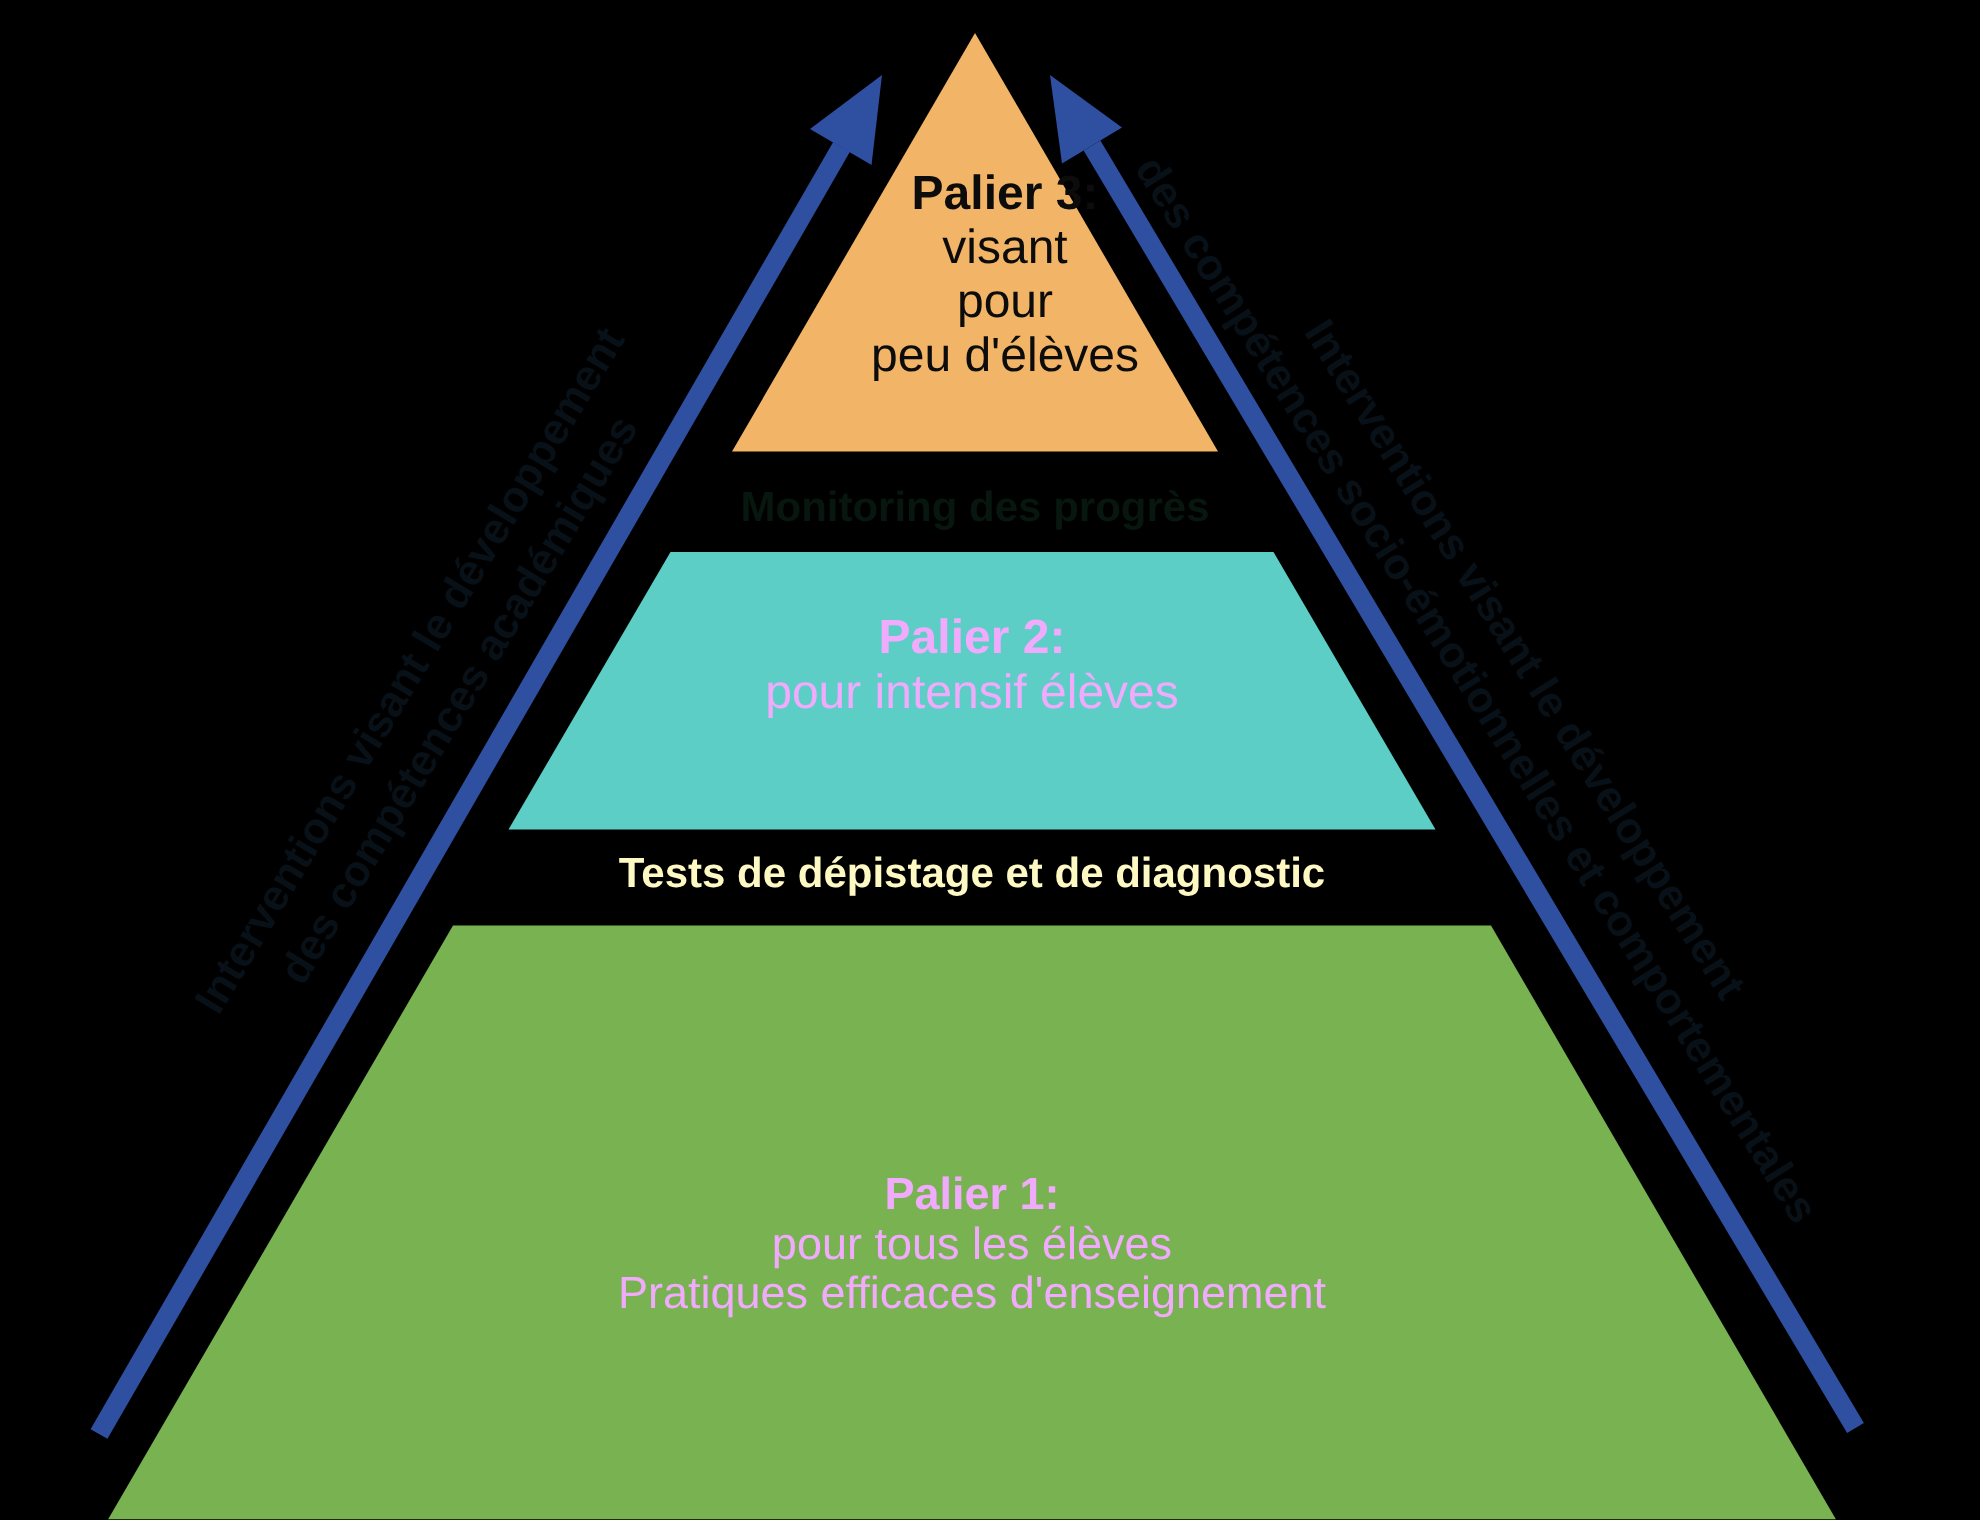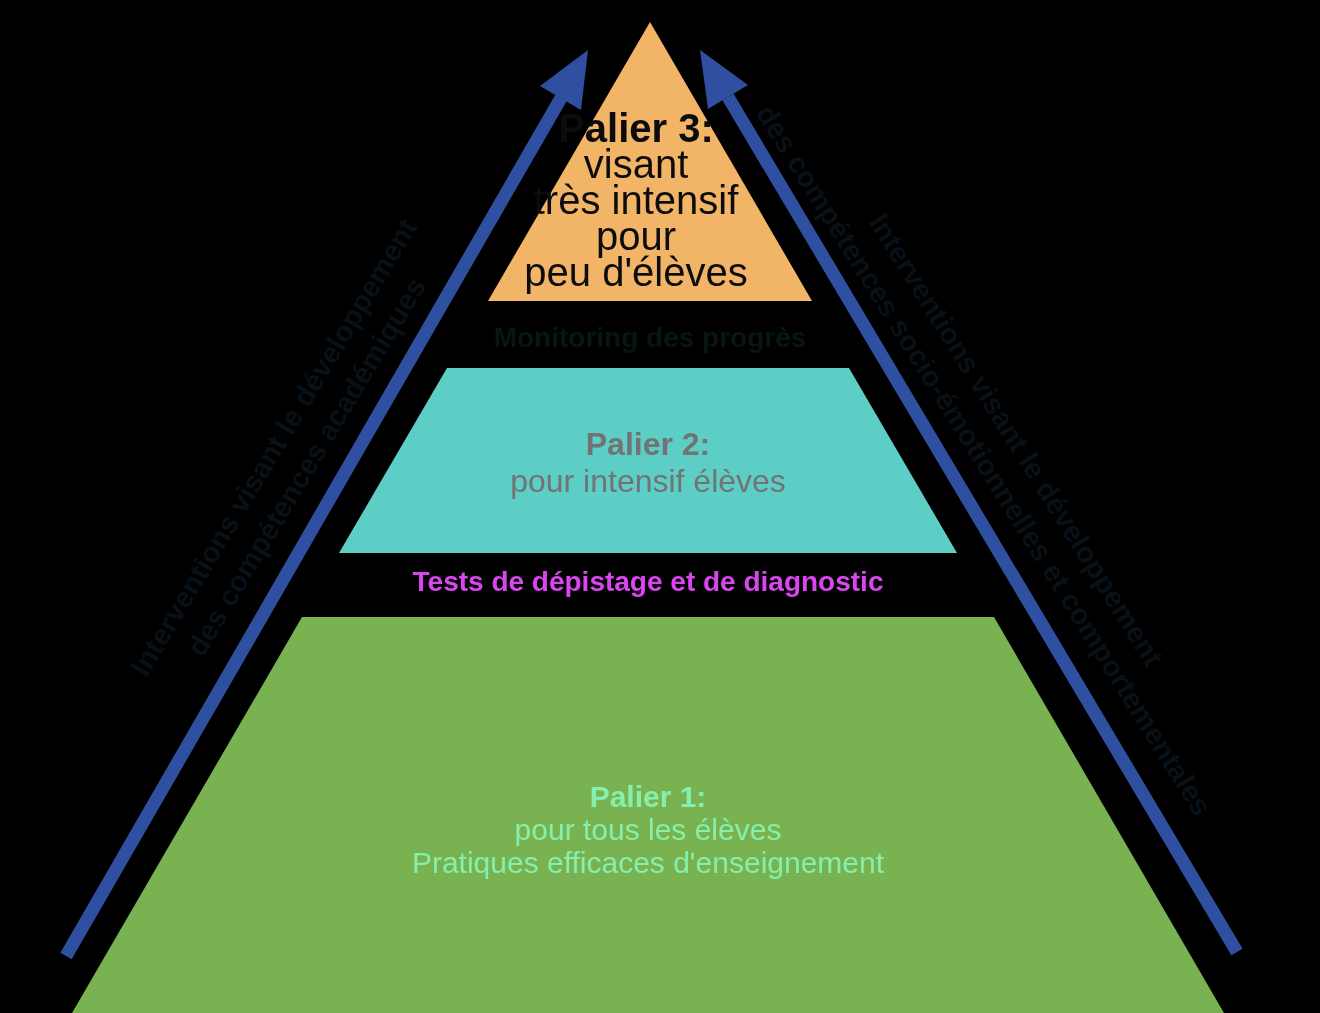--- a/index.html
+++ b/index.html
@@ -8,21 +8,21 @@
     background:#000000;
     position:relative;
     overflow:hidden;
     font-family:"Liberation Sans", sans-serif;
   }
   #stage{position:absolute;left:0;top:0;width:1320px;height:1013px;}
   svg{position:absolute;left:0;top:0;}
   .txt{position:absolute;text-align:center;color:#0c0c0c;}
   .tier-title{font-weight:bold;}
   .tier-block{transform:translate(-50%,0);}
-  .t3{left:636px;top:110px;font-size:40px;line-height:36px;width:420px;}
+  .t3{left:670px;top:110px;font-size:32px;line-height:36px;width:420px;}
   .t2{left:648px;top:406px;font-size:32px;line-height:37px;width:560px;}
   .t1{left:648px;top:780px;font-size:30px;line-height:33px;width:700px;}
   .monitoring{
     left:650px;top:322px;width:600px;
     transform:translate(-50%,0);
     font-size:28px;font-weight:600;
   }
   .screening{
     left:648px;top:566px;width:700px;
     transform:translate(-50%,0);
@@ -65,35 +65,34 @@
 
     <g>
       <line x1="1237" y1="952" x2="728" y2="97" stroke-width="13" stroke="#2F4FA1"></line>
       <polygon points="700,50 748,85 708,109" fill="#2F4FA1"></polygon>
     </g>
   </svg>
 
   <div class="txt tier-block t3" style="color: rgb(12, 12, 12);">
     <div class="tier-title">Palier 3:</div>
     <div>visant</div>
-    <div>très intensif</div>
     <div>pour</div>
     <div>peu d'élèves</div>
   </div>
 
   <div class="txt monitoring" style="color: rgb(7, 23, 15);">Monitoring des progrès</div>
 
-  <div class="txt tier-block t2" style="color: #737373; margin-top: 20px;">
+  <div class="txt tier-block t2" style="color: #f0abfc;">
     <div class="tier-title">Palier 2:</div>
     <div>pour intensif élèves</div>
   </div>
 
-  <div class="txt screening" style="color: #d946ef;">Tests de dépistage et de diagnostic</div>
+  <div class="txt screening" style="color: #fef9c3;">Tests de dépistage et de diagnostic</div>
 
-  <div class="txt tier-block t1" style="color: #86efac;">
+  <div class="txt tier-block t1" style="color: #f0abfc;">
     <div class="tier-title">Palier 1:</div>
     <div>pour tous les élèves</div>
     <div>Pratiques efficaces d'enseignement</div>
   </div>
 
   <div class="arrow-label arrow-label-left" style="color: rgb(8, 16, 24);">
     <div>Interventions visant le développement</div>
     <div>des compétences académiques</div>
   </div>
 

